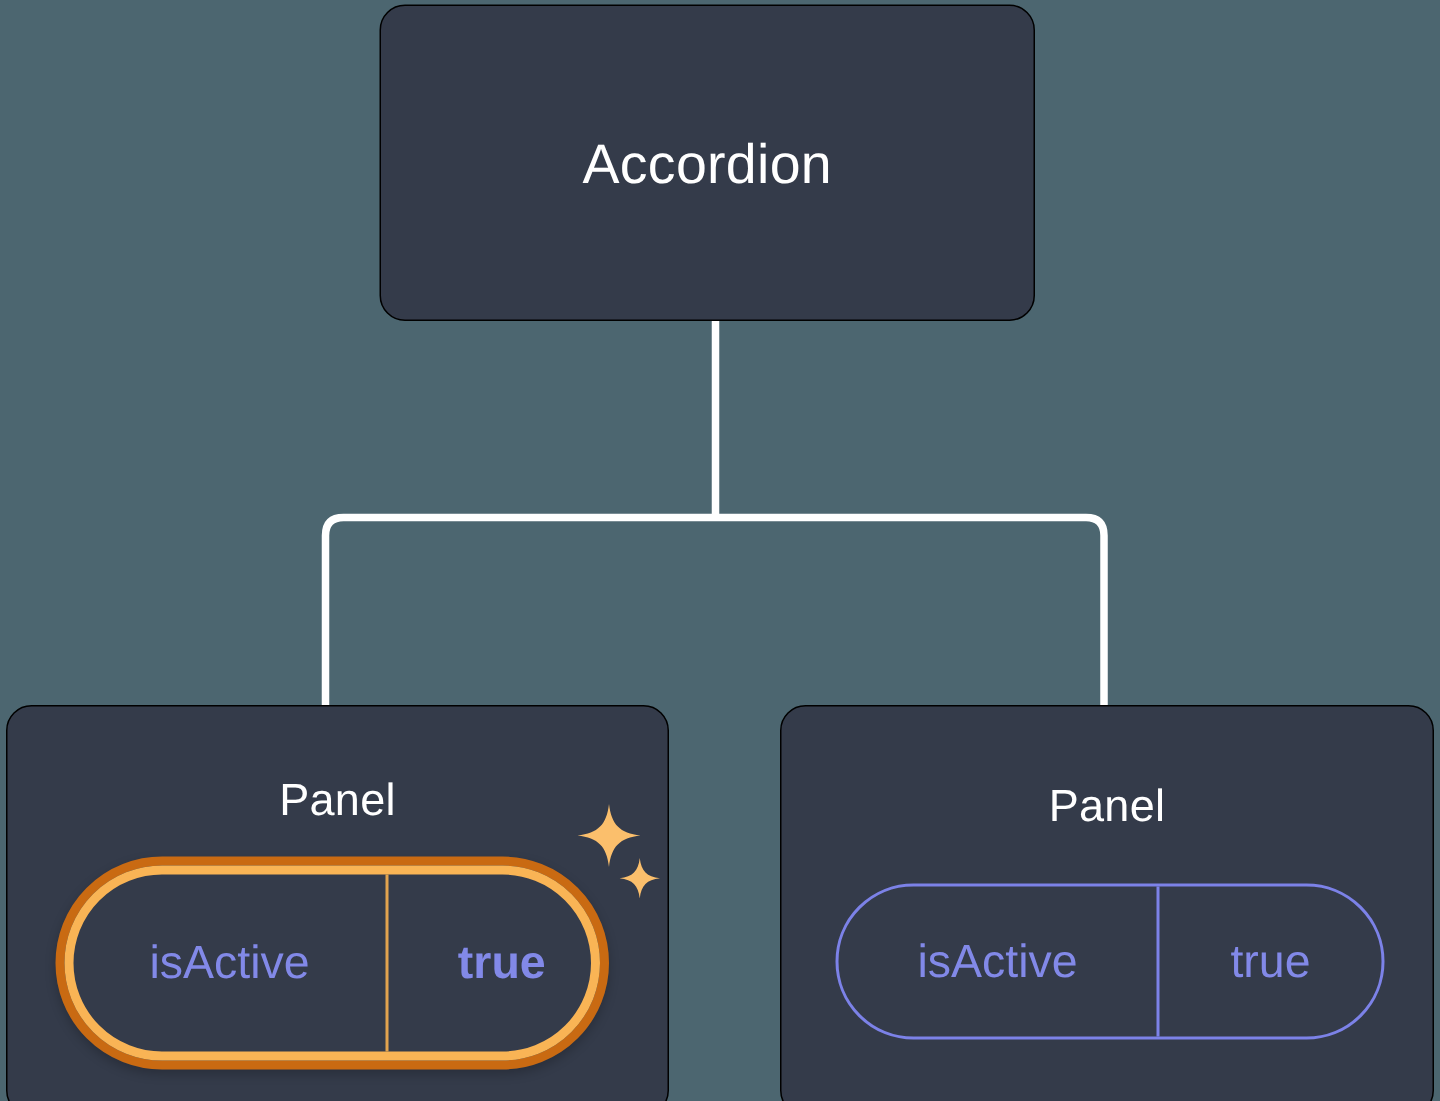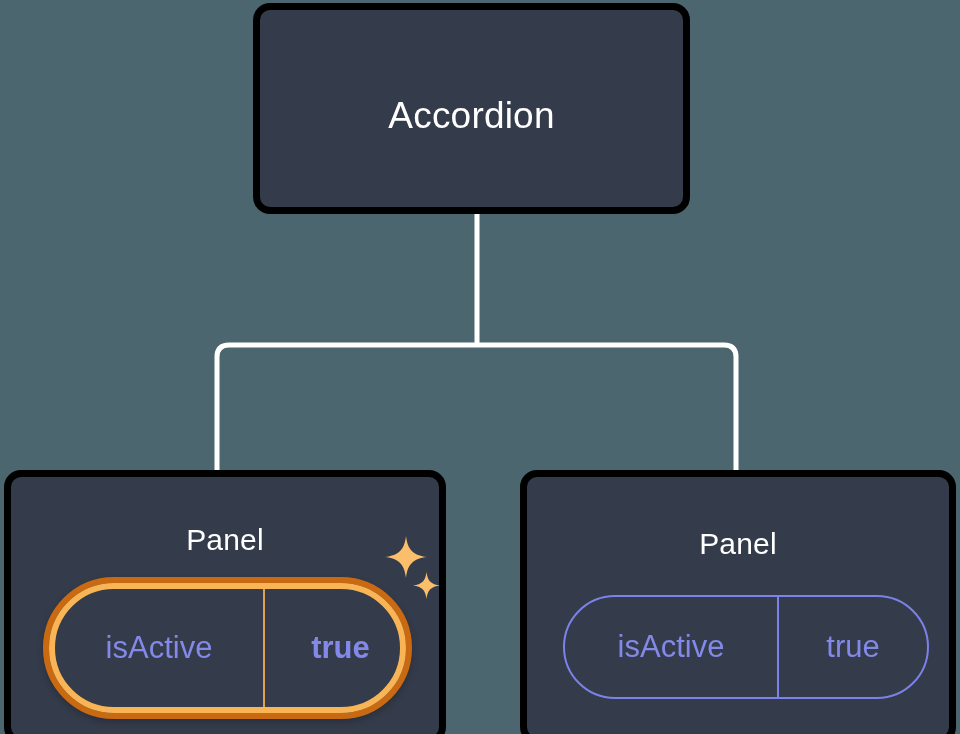--- a/index.html
+++ b/index.html
@@ -27,21 +27,21 @@
     width: 960px;
     height: 734px;
     pointer-events: none;
   }
 
   
   .node {
     position: absolute;
     box-sizing: border-box;
     background: #343B4A;
-    border: 7px solid #000000;
+    border: 1px solid #000000;
     border-radius: 17px;
   }
   .node-root {
     left: 253px;
     top: 3px;
     width: 437px;
     height: 211px;
   }
   .node-panel-left {
     left: 4px;

